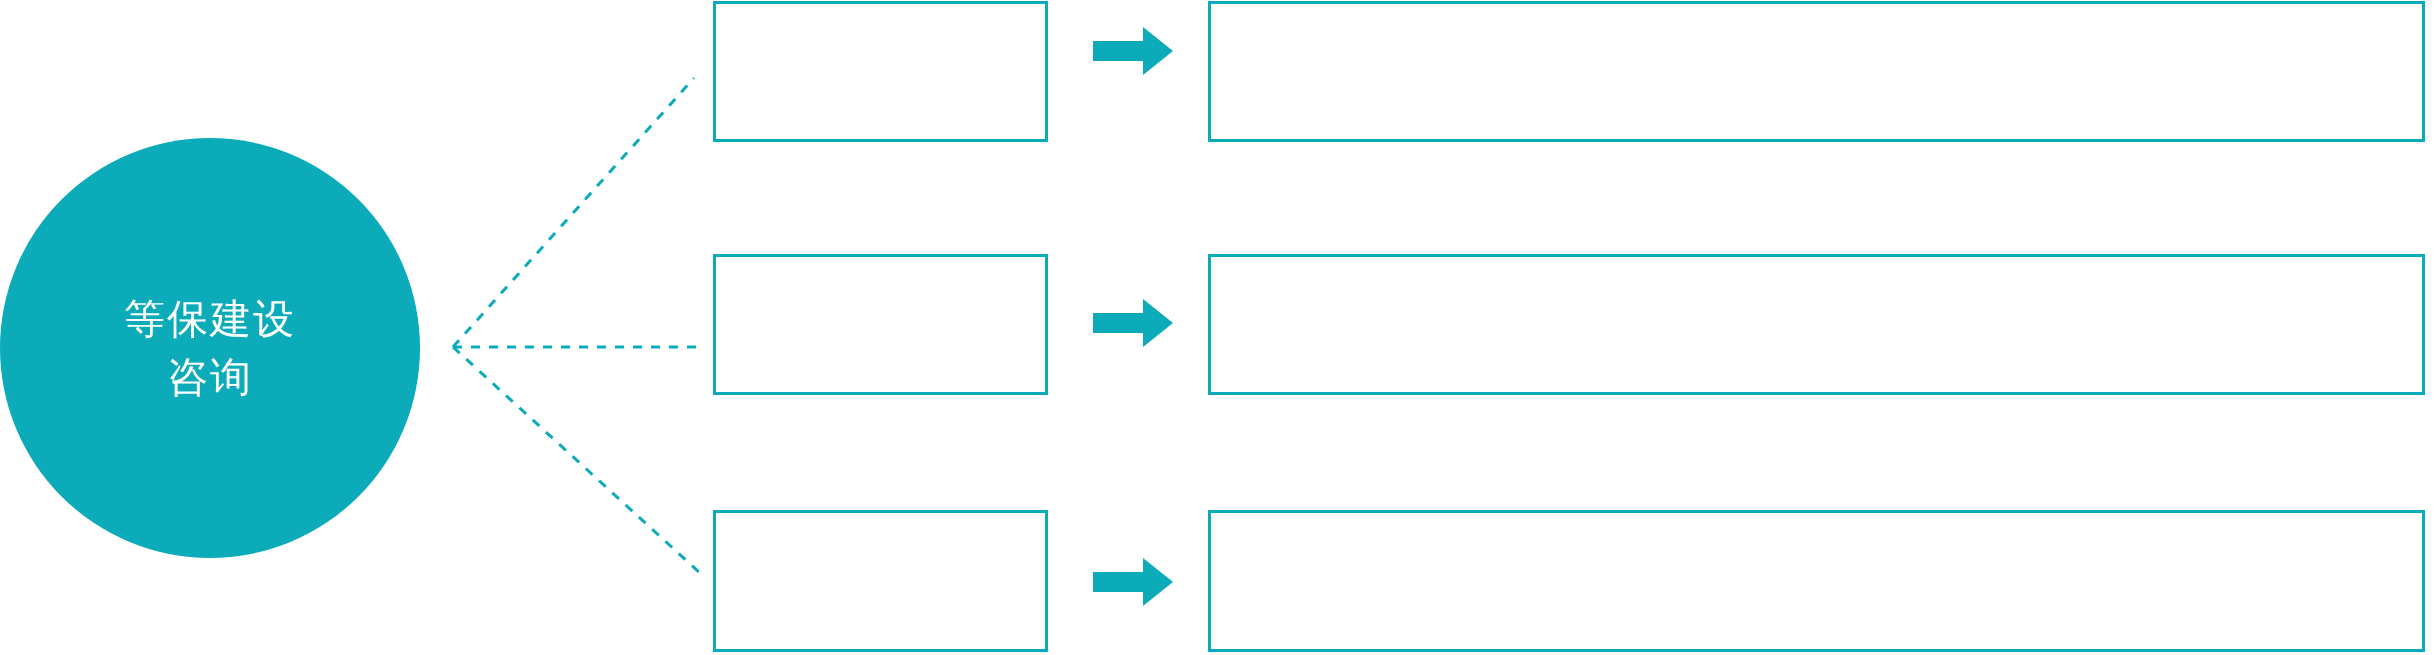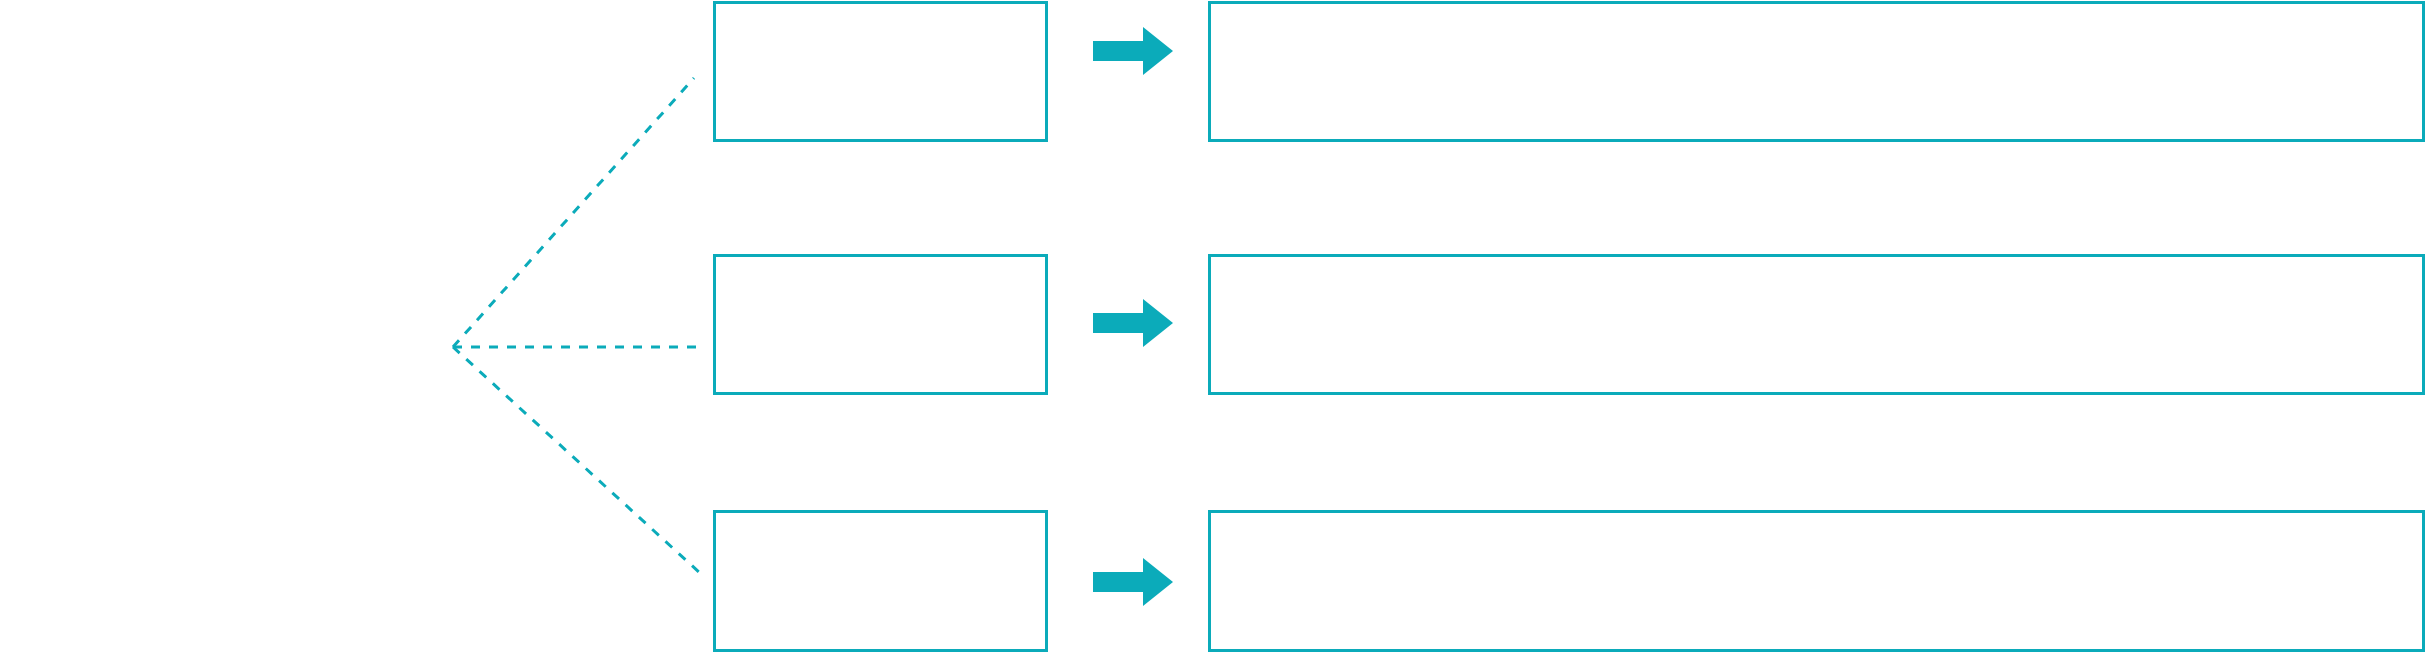--- a/index.html
+++ b/index.html
@@ -117,20 +117,24 @@
   .row-1 .arrow { top: 26px; }
   .row-2 .arrow { top: 45px; }
   .row-3 .arrow { top: 48px; }
   .arrow svg { display: block; width: 80px; height: 48px; }
 </style>
 </head>
 <body>
 
 <div id="canvas">
 
+  <div class="hub-circle">
+    <div class="hub-line">等保建设</div>
+    <div class="hub-line">咨询</div>
+  </div>
 
   <svg id="connectors" viewBox="0 0 2434 655" xmlns="http://www.w3.org/2000/svg">
     <g stroke="#0BABBA" stroke-width="3" fill="none" stroke-dasharray="9 9" stroke-linecap="butt">
       <line x1="453" y1="347" x2="694" y2="78"></line>
       <line x1="453" y1="347" x2="700" y2="347"></line>
       <line x1="453" y1="347" x2="700" y2="573"></line>
     </g>
   </svg>
 
   <div class="row row-1">

